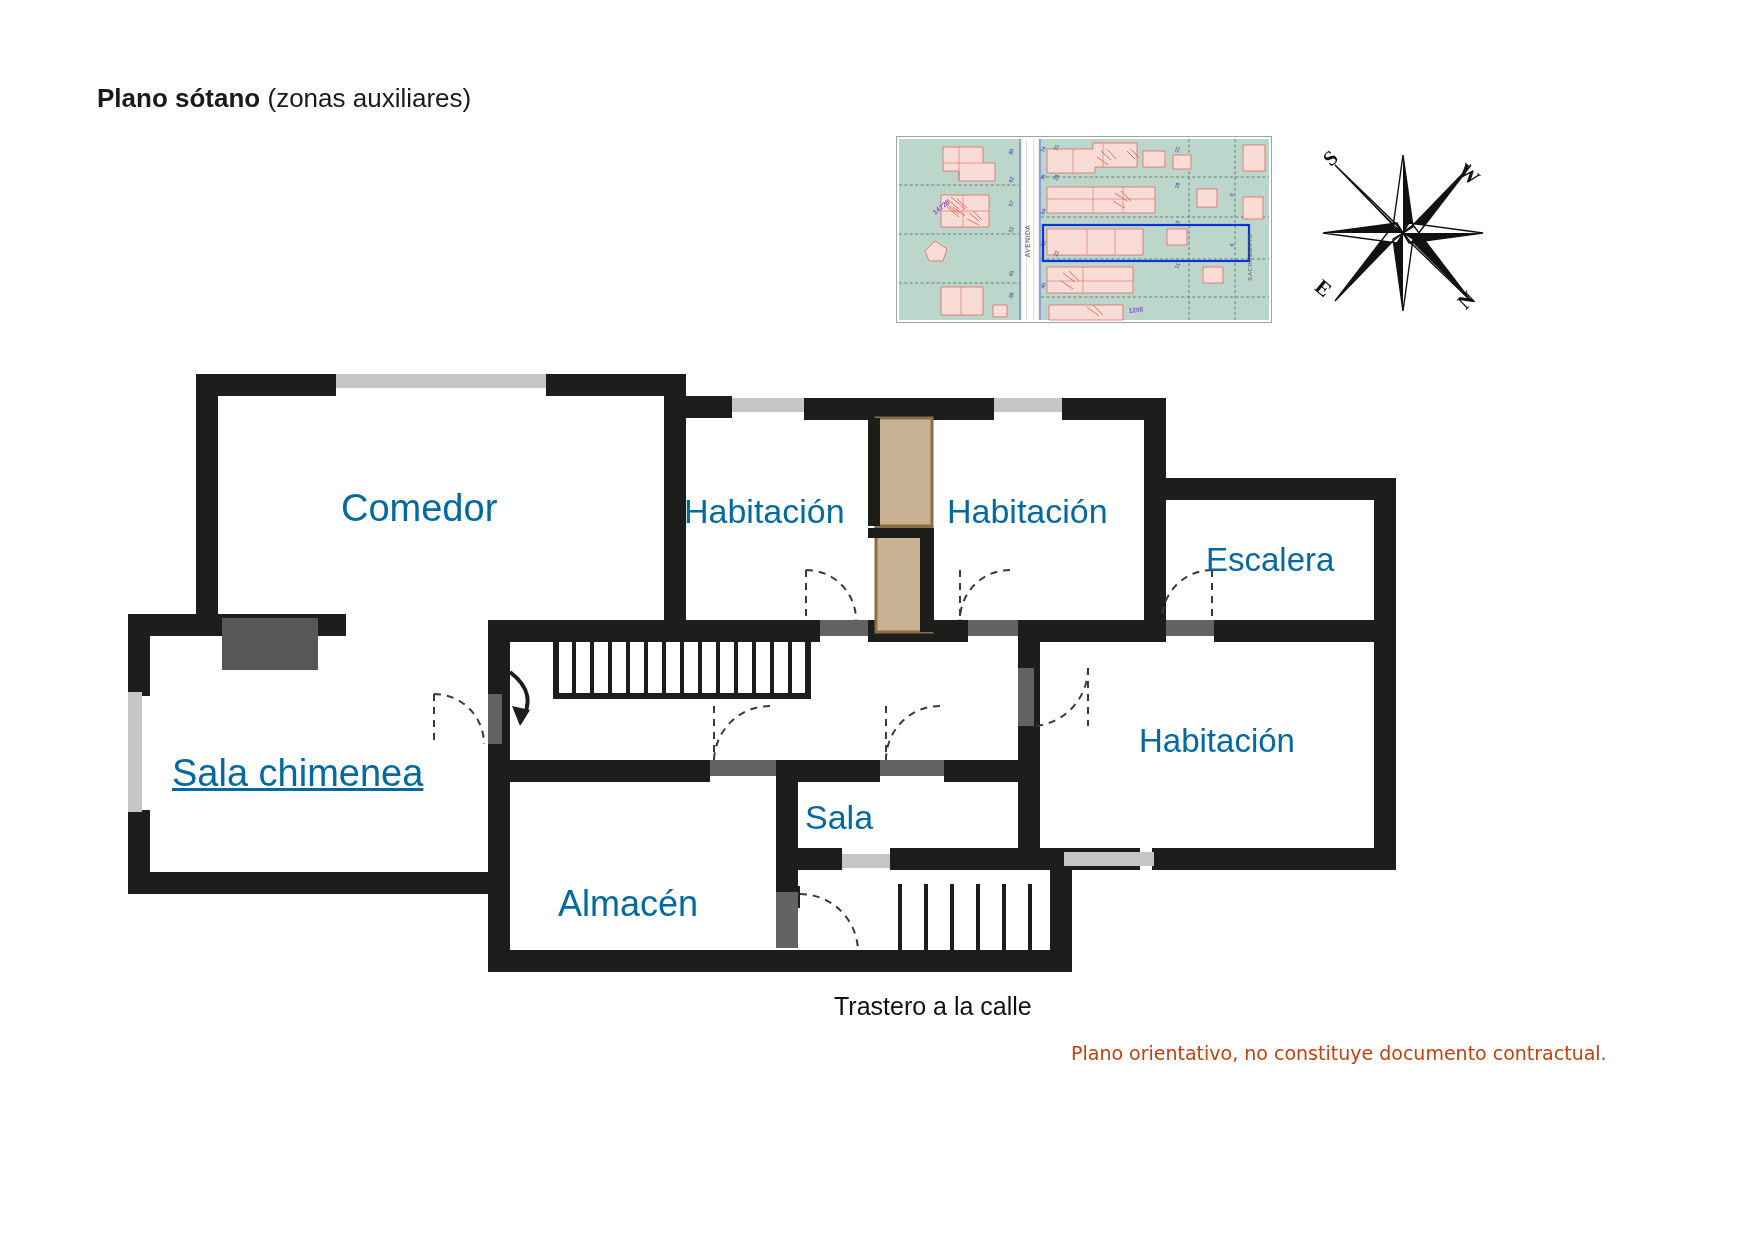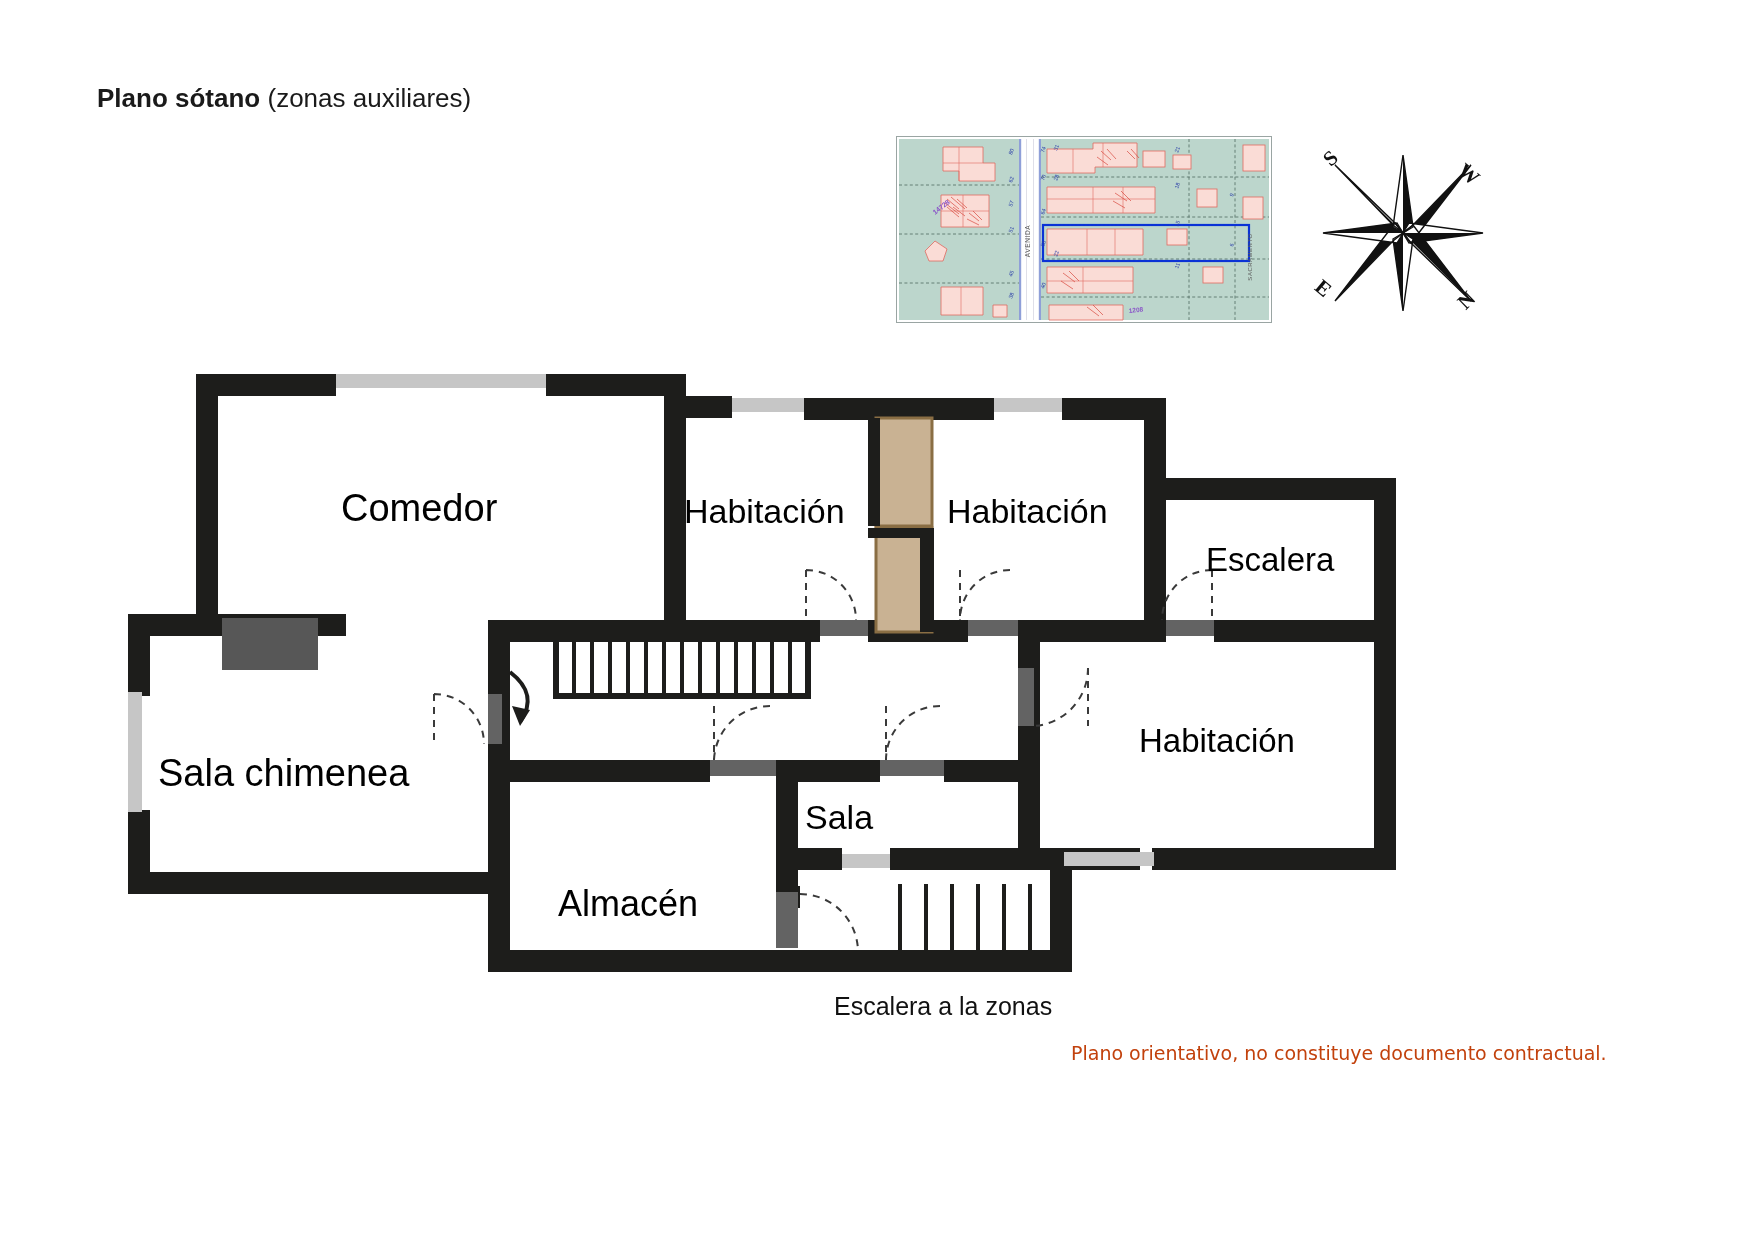--- a/index.html
+++ b/index.html
@@ -71,30 +71,30 @@
     width: 1754px;
     height: 1240px;
   }
   #plan svg { display: block; }
 
   
   .room-label {
     position: absolute;
     font-family: "Liberation Sans", sans-serif;
     font-weight: 300;
-    color: #000000;
+    color: #0369a1;
     white-space: nowrap;
     text-align: center;
   }
 
   .rl-comedor    { left: 341px; top: 487px; font-size: 38px; }
   .rl-hab1       { left: 684px; top: 492px; font-size: 34px; }
   .rl-hab2       { left: 947px; top: 492px; font-size: 34px; }
   .rl-trastero   { left: 1206px; top: 541px; font-size: 33px; }
-  .rl-salachim   { left: 158px; top: 752px; font-size: 38px; }
+  .rl-salachim   { left: 172px; top: 752px; font-size: 38px; text-decoration: underline; }
   .rl-hab3       { left: 1139px; top: 722px; font-size: 33px; }
   .rl-aseo       { left: 805px; top: 798px; font-size: 34px; }
   .rl-almacen    { left: 558px; top: 883px; font-size: 36px; }
 
   
   #caption-stairs {
     position: absolute;
     left: 834px;
     top: 992px;
     font-size: 25px;
@@ -430,14 +430,14 @@
 
 <div class="room-label rl-comedor">Comedor</div>
 <div class="room-label rl-hab1">Habitación</div>
 <div class="room-label rl-hab2">Habitación</div>
 <div class="room-label rl-trastero">Escalera</div>
 <div class="room-label rl-salachim">Sala chimenea</div>
 <div class="room-label rl-hab3">Habitación</div>
 <div class="room-label rl-aseo">Sala</div>
 <div class="room-label rl-almacen">Almacén</div>
 
-<div id="caption-stairs">Escalera a la zonas</div>
+<div id="caption-stairs">Trastero a la calle</div>
 <div id="disclaimer">Plano orientativo, no constituye documento contractual.</div>
 
 </body></html>

